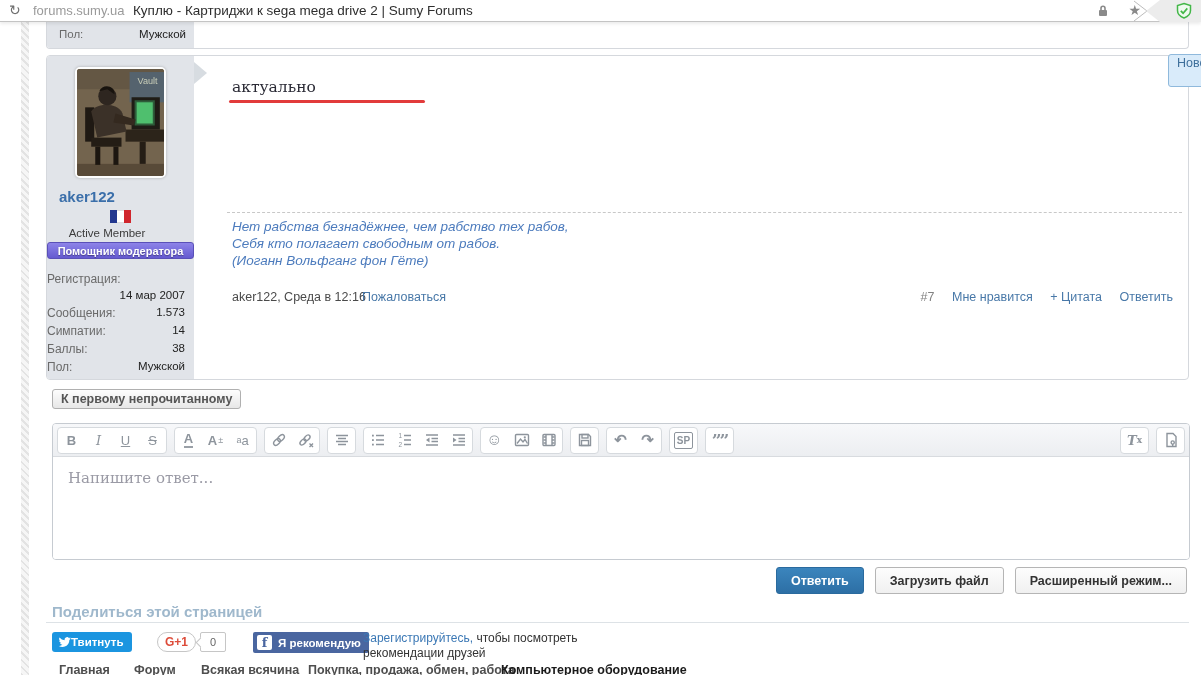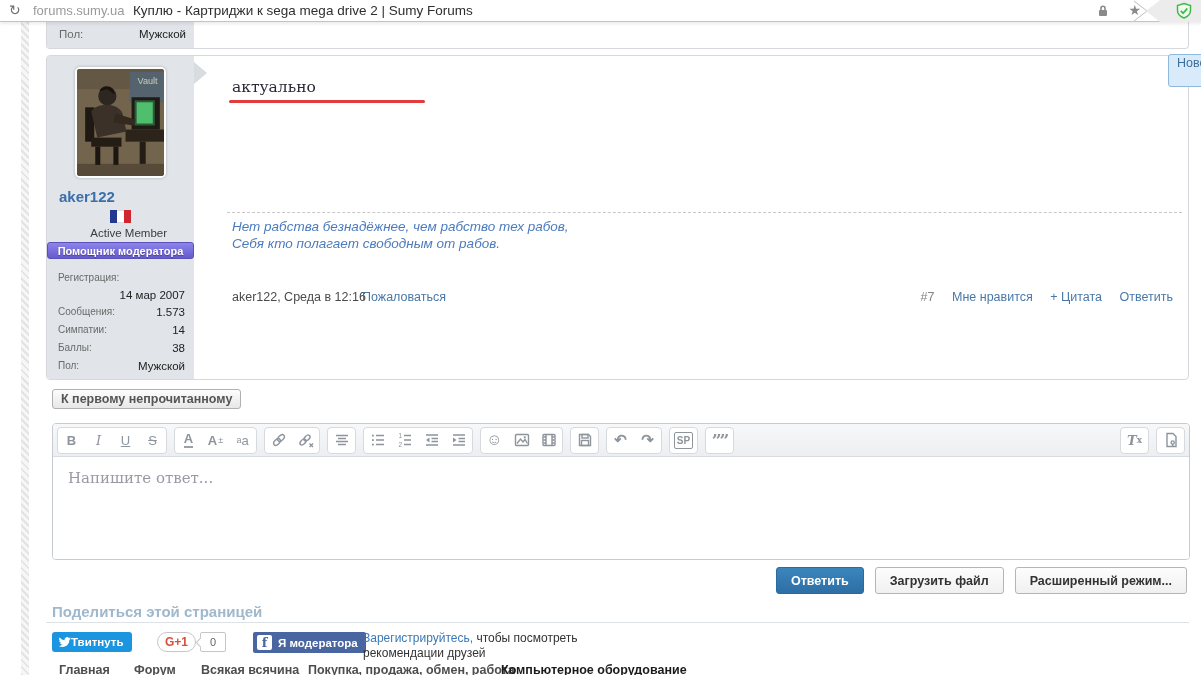--- a/index.html
+++ b/index.html
@@ -42,25 +42,25 @@
   .upanel { position:absolute; left:0; top:0; width:147px; height:323px; background:#e1e4e9;
             border-radius:3px 0 0 3px; }
   .upanel-arrow { position:absolute; left:147px; top:6px; width:0; height:0;
                   border-top:11px solid transparent; border-bottom:11px solid transparent;
                   border-left:13px solid #d7dce1; }
   .avatar { position:absolute; left:28px; top:11px; width:91px; height:111px; border:2px solid #fdfdfd;
             border-radius:5px; overflow:hidden; box-shadow:0 0 3px rgba(0,0,0,.25); cursor:pointer; background:#73644e; }
   .uname { position:absolute; left:12px; top:132px; font-size:15px; font-weight:bold; color:#3b6faa; cursor:pointer; }
   .uflag { position:absolute; left:0; top:154px; width:147px; text-align:center; }
   .uflag i { display:inline-block; width:7px; height:13px; vertical-align:top; }
-  .utitle { position:absolute; left:0; top:171px; width:120px; text-align:right; font-size:11.5px; color:#3c3c3c; }
+  .utitle { position:absolute; left:0; top:171px; width:120px; text-align:center; font-size:11.5px; color:#3c3c3c; }
   .ubanner { position:absolute; left:0px; top:186px; width:147px; height:17px; line-height:17px; text-align:center;
              background:linear-gradient(#8d83e8,#655ad0); border:1px solid #5a50b8; border-radius:3px;
              color:#fff; font-size:11px; font-weight:bold; text-shadow:0 1px 1px rgba(0,0,0,.35); }
-  .stat-lab { position:absolute; left:11px; font-size:10px; color:#6a6a6a; }
+  .stat-lab { position:absolute; left:0; font-size:12px; color:#6a6a6a; }
   .stat-val { position:absolute; right:9px; font-size:11.5px; color:#222; }
 
   .msg-text { position:absolute; left:185px; top:22px; font-family:"DejaVu Serif", serif;
               font-size:15.5px; color:#2a2a35; }
   .red-line { position:absolute; left:182px; top:44px; width:196px; height:3px;
               background:#e23b3b; border-radius:2px; }
   .sig-sep { position:absolute; left:180px; right:6px; top:156px; border-top:1px dashed #c8c8c8; }
   .sig { position:absolute; left:185px; top:162px; font-size:13.5px; font-style:italic;
          color:#4c7bbd; line-height:17px; }
   .post-meta { position:absolute; left:185px; top:234px; font-size:12.5px; color:#4a4a4a; }
@@ -228,20 +228,21 @@
         <span class="stat-lab" style="top:304px">Пол:</span>
         <span class="stat-val" style="top:304px">Мужской</span>
       </div>
 
       <div class="msg-text">актуально</div>
       <div class="red-line"></div>
       <div class="sig-sep"></div>
       <div class="sig">
         <div>Нет рабства безнадёжнее, чем рабство тех рабов,</div>
         <div>Себя кто полагает свободным от рабов.</div>
+        <div>(Иоганн Вольфганг фон Гёте)</div>
       </div>
       <div class="post-meta">aker122, Среда в 12:16</div>
       <a class="report flink">Пожаловаться</a>
       <div class="post-foot-links">
         <span class="post-num">#7</span>
         <a class="flink">Мне нравится</a>
         <a class="flink">+ Цитата</a>
         <a class="flink">Ответить</a>
       </div>
     </div>
@@ -394,21 +395,21 @@
     <button class="tweet-btn">
       <svg width="13" height="11" viewBox="0 0 14 12">
           <path fill="#fff" d="M14 1.4c-.5.2-1 .4-1.6.5.6-.4 1-.9 1.2-1.6-.5.3-1.1.6-1.8.7A2.7 2.7 0 0 0 7.2 3.5 7.7 7.7 0 0 1 1.6.6 2.7 2.7 0 0 0 2.4 4.2c-.4 0-.8-.1-1.2-.3 0 1.3.9 2.4 2.2 2.6-.4.1-.8.1-1.2.1.3 1 1.3 1.8 2.5 1.9A5.4 5.4 0 0 1 .7 9.7 7.6 7.6 0 0 0 4.8 11c4.9 0 7.6-4.1 7.5-7.8.5-.4.9-.8 1.3-1.3z"></path>
         </svg>
       <span>Твитнуть</span>
     </button>
     <button class="gplus-btn">G+1</button>
     <span class="gplus-count">0</span>
     <button class="fb-btn">
       <span class="fb-f">f</span>
-      <span>Я модератора</span>
+      <span>Я рекомендую</span>
     </button>
     <div class="share-note"><a>Зарегистрируйтесь,</a><span> чтобы посмотреть рекомендации друзей</span></div>
 
     <div class="crumbs">
       <a class="crumb" style="left:38px">Главная</a>
       <a class="crumb" style="left:113px">Форум</a>
       <a class="crumb" style="left:180px">Всякая всячина</a>
       <a class="crumb" style="left:287px">Покупка, продажа, обмен, работа</a>
       <a class="crumb current" style="left:480px">Компьютерное оборудование</a>
     </div>

